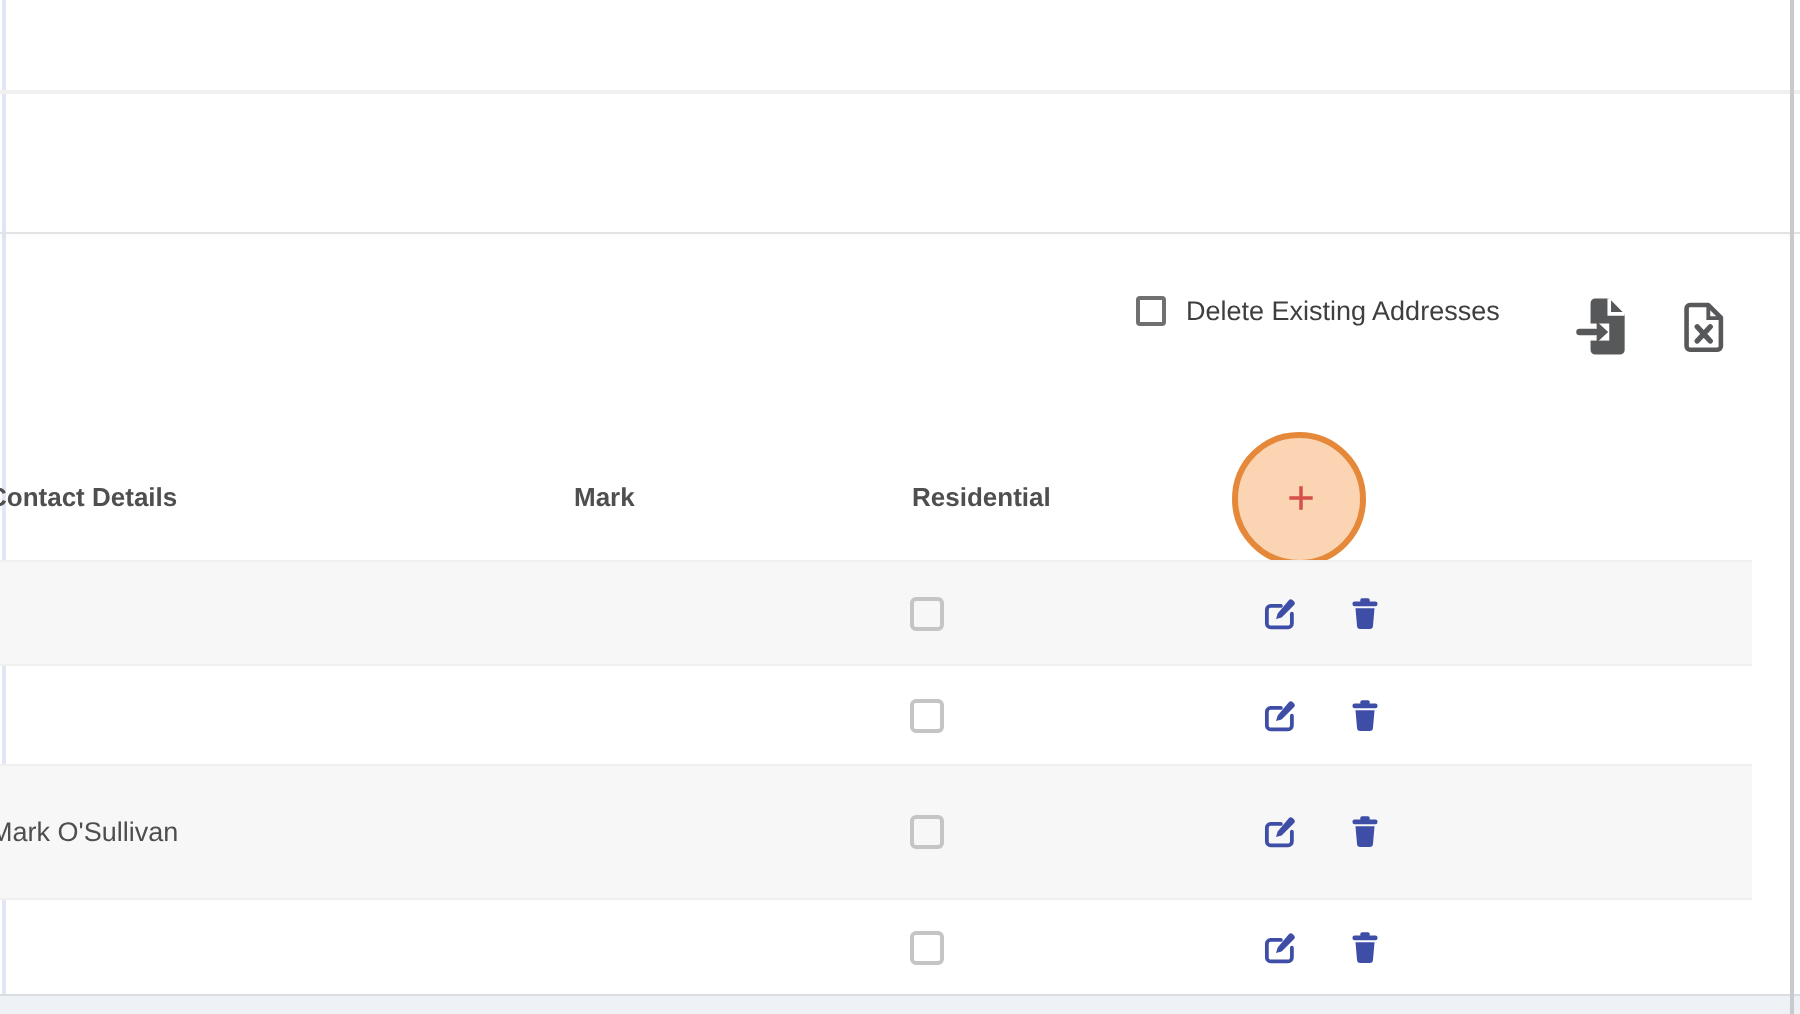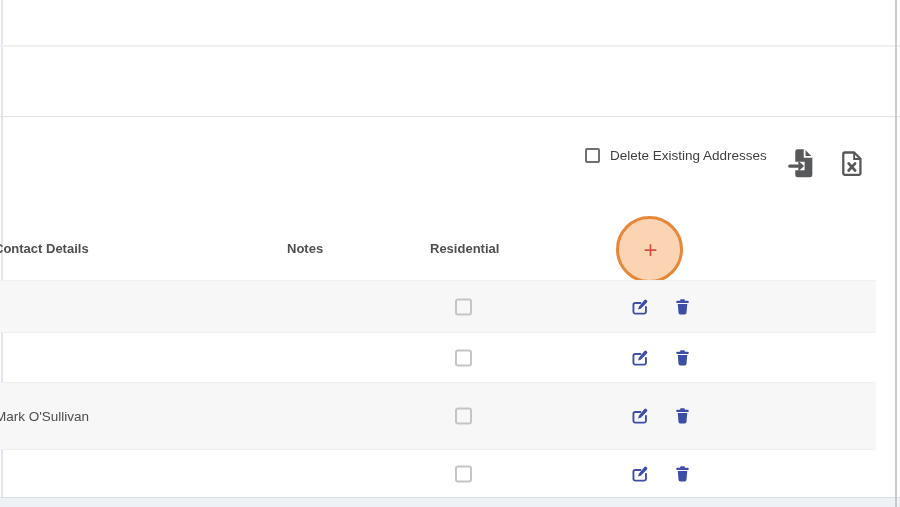--- a/index.html
+++ b/index.html
@@ -8,33 +8,33 @@
     font-family:"Liberation Sans", sans-serif;color:#4d4d4d;
   }
   
   .left-edge{position:absolute;left:1px;top:0;width:2px;height:507px;background:#e2e6f4;}
   .right-edge{position:absolute;left:895px;top:0;width:2px;height:507px;background:#c9cacc;}
   .divider-top{position:absolute;left:0;top:45px;width:900px;height:2px;background:#f0f0f1;}
   .divider-section{position:absolute;left:0;top:116px;width:900px;height:1px;background:#e3e3e5;box-shadow:0 1px 3px rgba(0,0,0,.05);}
   .bottom-band{position:absolute;left:0;top:497px;width:900px;height:10px;background:#eef1f6;border-top:1px solid #d9dce1;box-sizing:border-box;}
 
   
-  .del-group{position:absolute;left:568px;top:148px;display:flex;gap:10px;cursor:pointer;margin-left:17px;}
+  .del-group{position:absolute;left:568px;top:148px;display:flex;gap:10px;cursor:pointer;}
   .cb{display:inline-block;box-sizing:border-box;background:transparent;}
   .cb.small{width:15px;height:15px;border:2px solid #707070;border-radius:2px;background:#fff;}
   .del-label{font-size:13.5px;color:#3f3f3f;white-space:nowrap;}
   .tool-btn{position:absolute;background:none;border:none;padding:0;margin:0;cursor:pointer;color:#57585a;line-height:0;}
   .tool-btn.import{left:784px;top:146px;}
   .tool-btn.excel{left:837px;top:148px;}
 
   
   .th{position:absolute;top:241px;font-size:13px;font-weight:bold;color:#4f4f4f;white-space:nowrap;}
   .th.contact{left:-6px;}
   .th.notes{left:287px;}
-  .th.residential{left:430px;}
+  .th.residential{left:456px;}
   .highlight-circle{
     position:absolute;left:616px;top:216px;width:67px;height:67px;border-radius:50%;
     background:rgba(244,153,73,.42);border:3px solid #e5883a;box-sizing:border-box;pointer-events:none;
   }
   .add-btn{
     position:absolute;left:636px;top:235px;width:29px;height:29px;background:none;border:none;padding:0;
     color:#d4504a;font-size:24px;font-weight:400;line-height:29px;text-align:center;cursor:pointer;
     font-family:"Liberation Sans", sans-serif;
   }
 
@@ -73,21 +73,21 @@
 
   <button class="tool-btn excel">
     <svg width="29" height="31" viewBox="0 0 24 24">
       <path d="M6.6 2.9 H14.2 L19.4 8.1 V20 A1.4 1.4 0 0 1 18 21.4 H6.6 A1.4 1.4 0 0 1 5.2 20 V4.3 A1.4 1.4 0 0 1 6.6 2.9 Z" fill="none" stroke="currentColor" stroke-width="1.9" stroke-linejoin="round"></path>
       <path d="M14.2 3.2 V8.3 H19.2" fill="none" stroke="currentColor" stroke-width="1.6"></path>
       <path d="M9.6 11.9 L15 17.8 M15 11.9 L9.6 17.8" stroke="currentColor" stroke-width="2.2" stroke-linecap="round"></path>
     </svg>
   </button>
 
   <span class="th contact">Contact Details</span>
-  <span class="th notes">Notes</span>
+  <span class="th notes">Mark</span>
   <span class="th residential">Residential</span>
 
   <div class="highlight-circle"></div>
   <button class="add-btn">+</button>
 
   <div class="row gray" style="top:280px;height:52px;">
     <span class="cell contact"></span>
     <span class="cb row-cb"></span>
     <button class="act edit">
       <svg width="18" height="18" viewBox="0 0 20 20">

